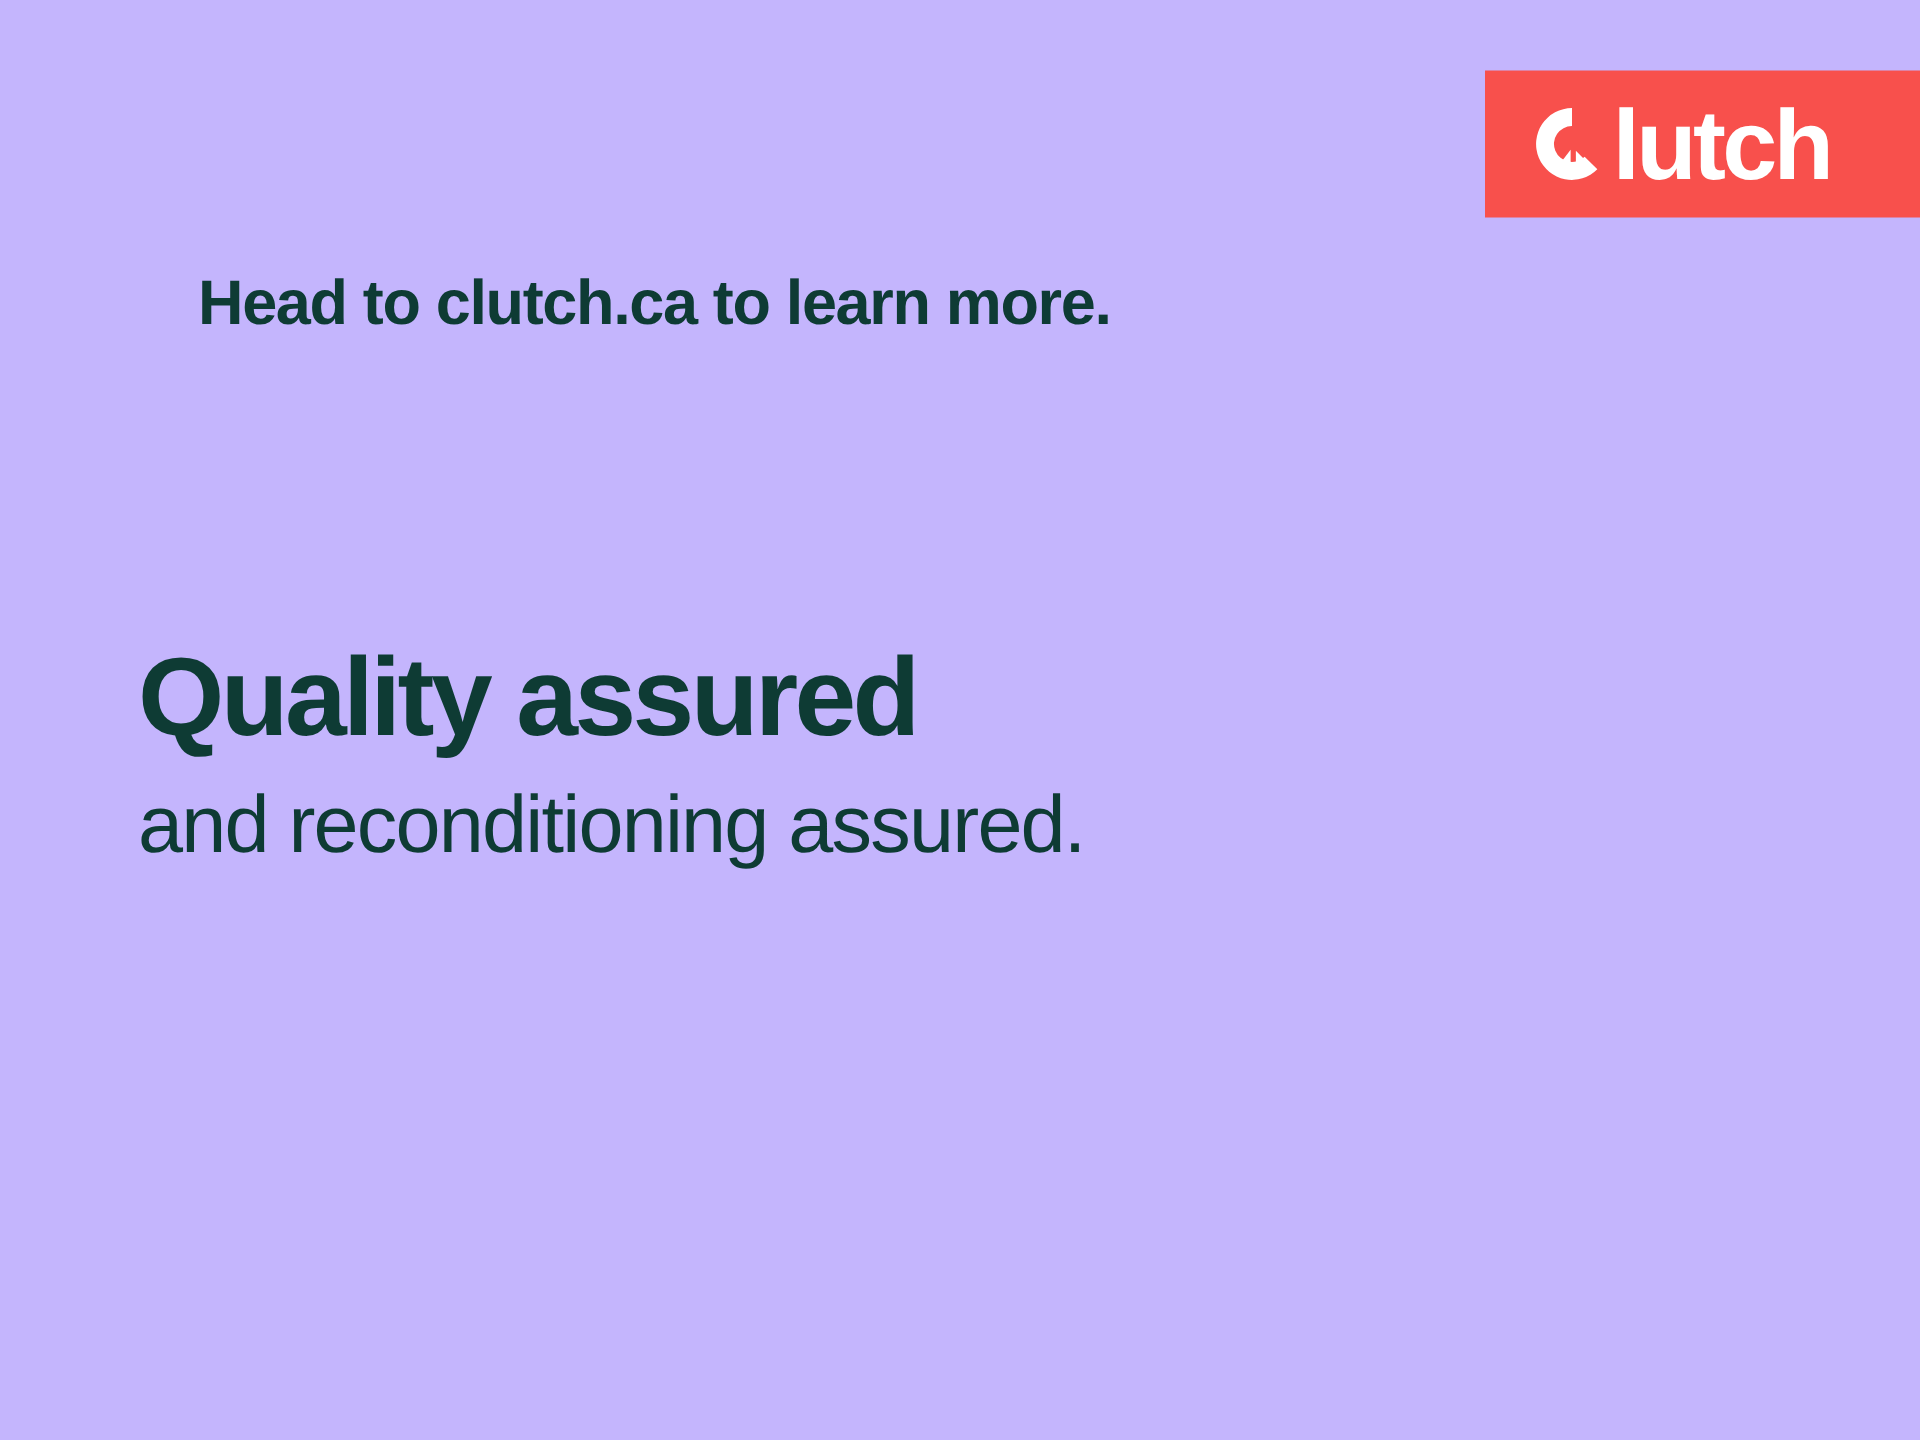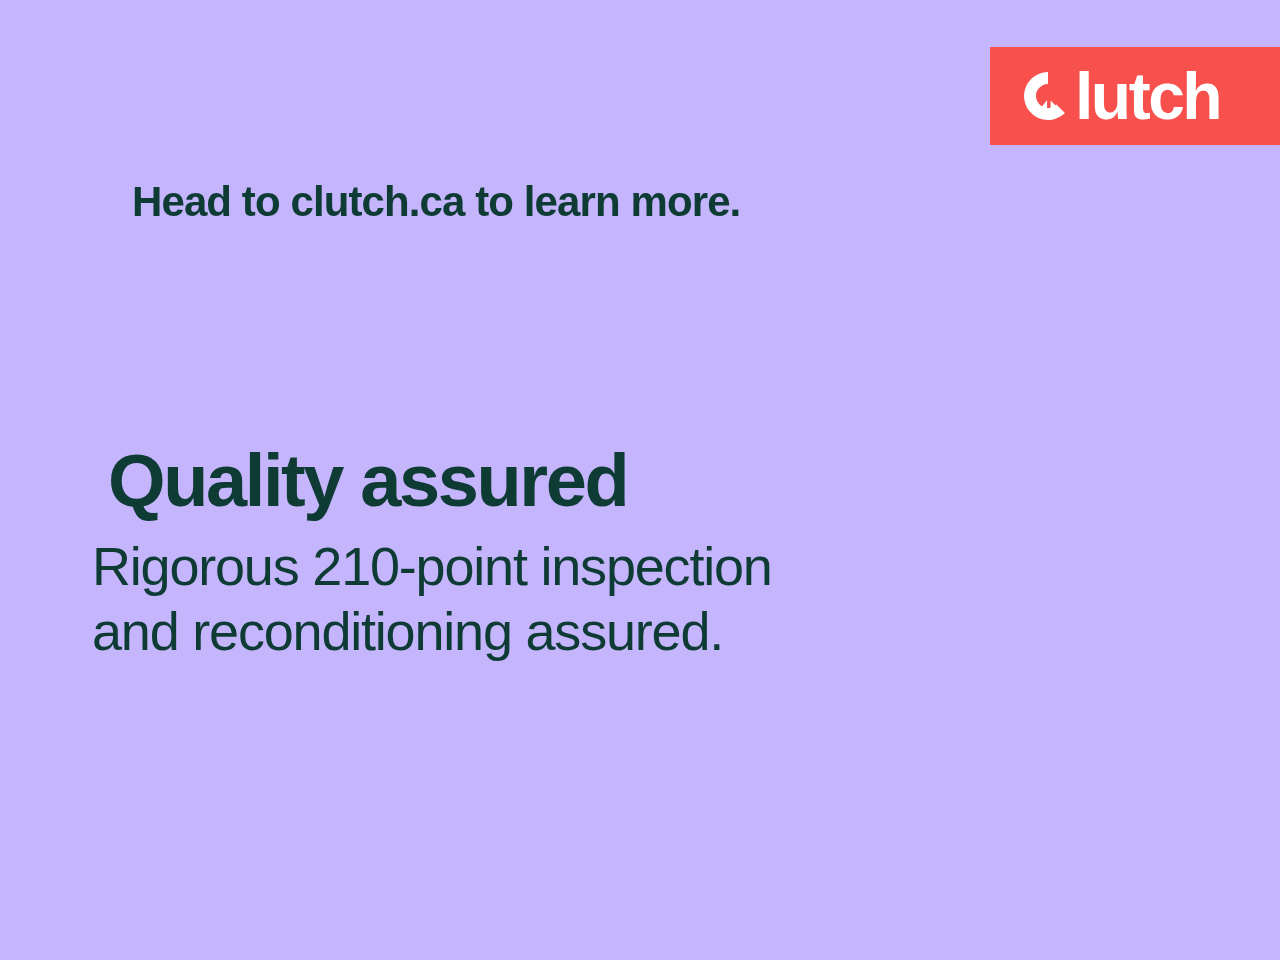--- a/index.html
+++ b/index.html
@@ -86,21 +86,21 @@
   }
 
   .feature-block {
     position: absolute;
     top: 428px;
     left: 0;
     width: 980px;
   }
 
   .feature-title {
-    margin: 16px;
+    margin: 0;
     font-size: 74px;
     font-weight: 700;
     line-height: 1.0;
     color: #0e3b34;
     letter-spacing: -2.4px;
     white-space: nowrap;
   }
 
   .feature-desc {
     margin: 16px 0 0 0;
@@ -136,20 +136,19 @@
     </div>
   </div>
 
   <div class="copy-column">
 
     <div class="lead-line">Head to clutch.ca to learn more.</div>
 
     <div class="feature-block">
       <h1 class="feature-title">Quality assured</h1>
       <p class="feature-desc">
-        <span class="desc-line">Rigorous 210-point inspection</span>
         <span class="desc-line">and reconditioning assured.</span>
       </p>
     </div>
 
   </div>
 
 </div>
 
 </body></html>

